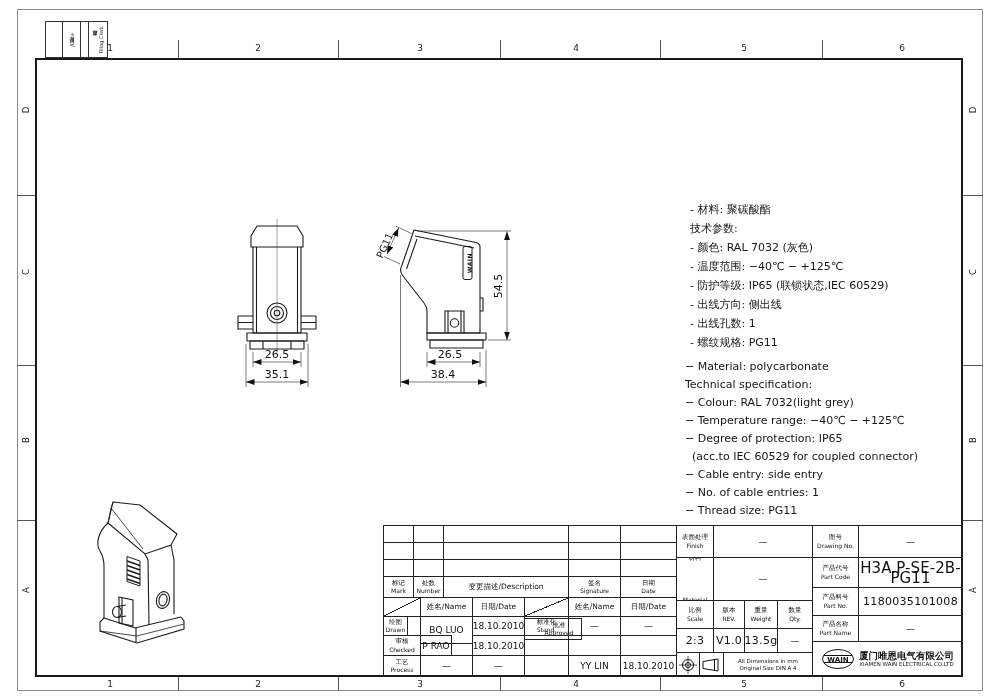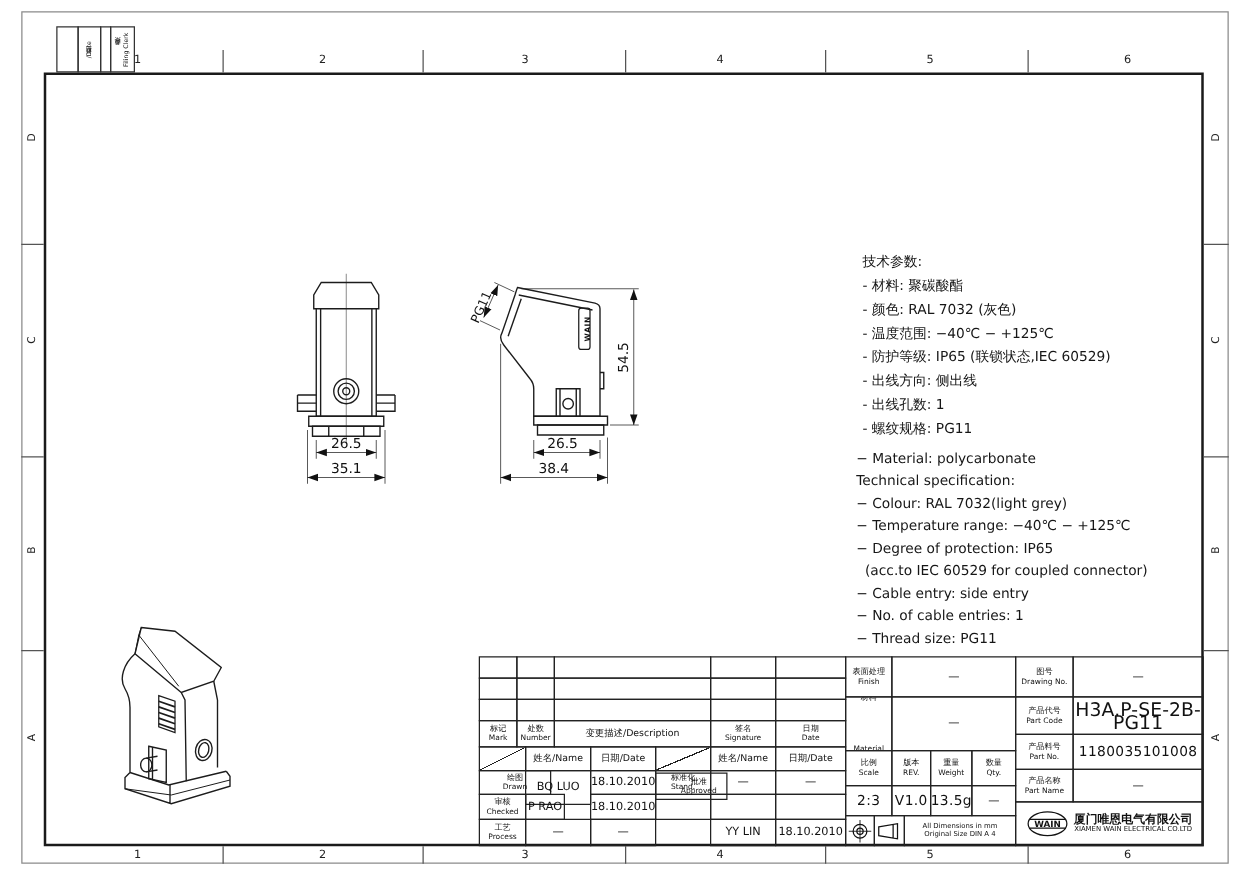--- a/index.html
+++ b/index.html
@@ -169,22 +169,22 @@
 
       <ellipse cx="117" cy="612" rx="4.5" ry="5.5"></ellipse>
       <path d="M117,606.5 L126,605 M117,617.5 L126,616"></path>
 
       <ellipse transform="rotate(14 163 600)" cx="163" cy="600" rx="6.5" ry="8.5"></ellipse>
       <ellipse transform="rotate(14 163 600)" cx="163" cy="600" rx="4" ry="6"></ellipse>
     </g>
   </svg>
 
   <div class="abs" style="left:690px;top:200px;">
+    <div class="spec">- 材料: 聚碳酸酯</div>
     <div class="spec">技术参数:</div>
-    <div class="spec">- 材料: 聚碳酸酯</div>
     <div class="spec">- 颜色: RAL 7032 (灰色)</div>
     <div class="spec">- 温度范围: −40℃ − +125℃</div>
     <div class="spec">- 防护等级: IP65 (联锁状态,IEC 60529)</div>
     <div class="spec">- 出线方向: 侧出线</div>
     <div class="spec">- 出线孔数: 1</div>
     <div class="spec">- 螺纹规格: PG11</div>
   </div>
   <div class="abs" style="left:685px;top:358px;">
     <div class="spec en">− Material: polycarbonate</div>
     <div class="spec en">Technical specification:</div>
@@ -241,21 +241,21 @@
     <span class="lz one">日期/Date</span>
   </div>
   <div class="tc diag" style="left:524px;top:597px;width:45px;height:20px;"></div>
   <div class="tc" style="left:568px;top:597px;width:53px;height:20px;">
     <span class="lz one">姓名/Name</span>
   </div>
   <div class="tc" style="left:620px;top:597px;width:57px;height:20px;">
     <span class="lz one">日期/Date</span>
   </div>
 
-  <div class="tc" style="left:383px;top:616px;width:58px;height:20px;">
+  <div class="tc" style="left:383px;top:616px;width:25px;height:20px;">
     <span class="lz">绘图</span>
     <span class="le">Drawn</span>
   </div>
   <div class="tc" style="left:420px;top:616px;width:53px;height:28px;">
     <span class="tv">BQ LUO</span>
   </div>
   <div class="tc" style="left:472px;top:616px;width:53px;height:20px;">
     <span class="tv">18.10.2010</span>
   </div>
   <div class="tc" style="left:524px;top:616px;width:45px;height:20px;">

